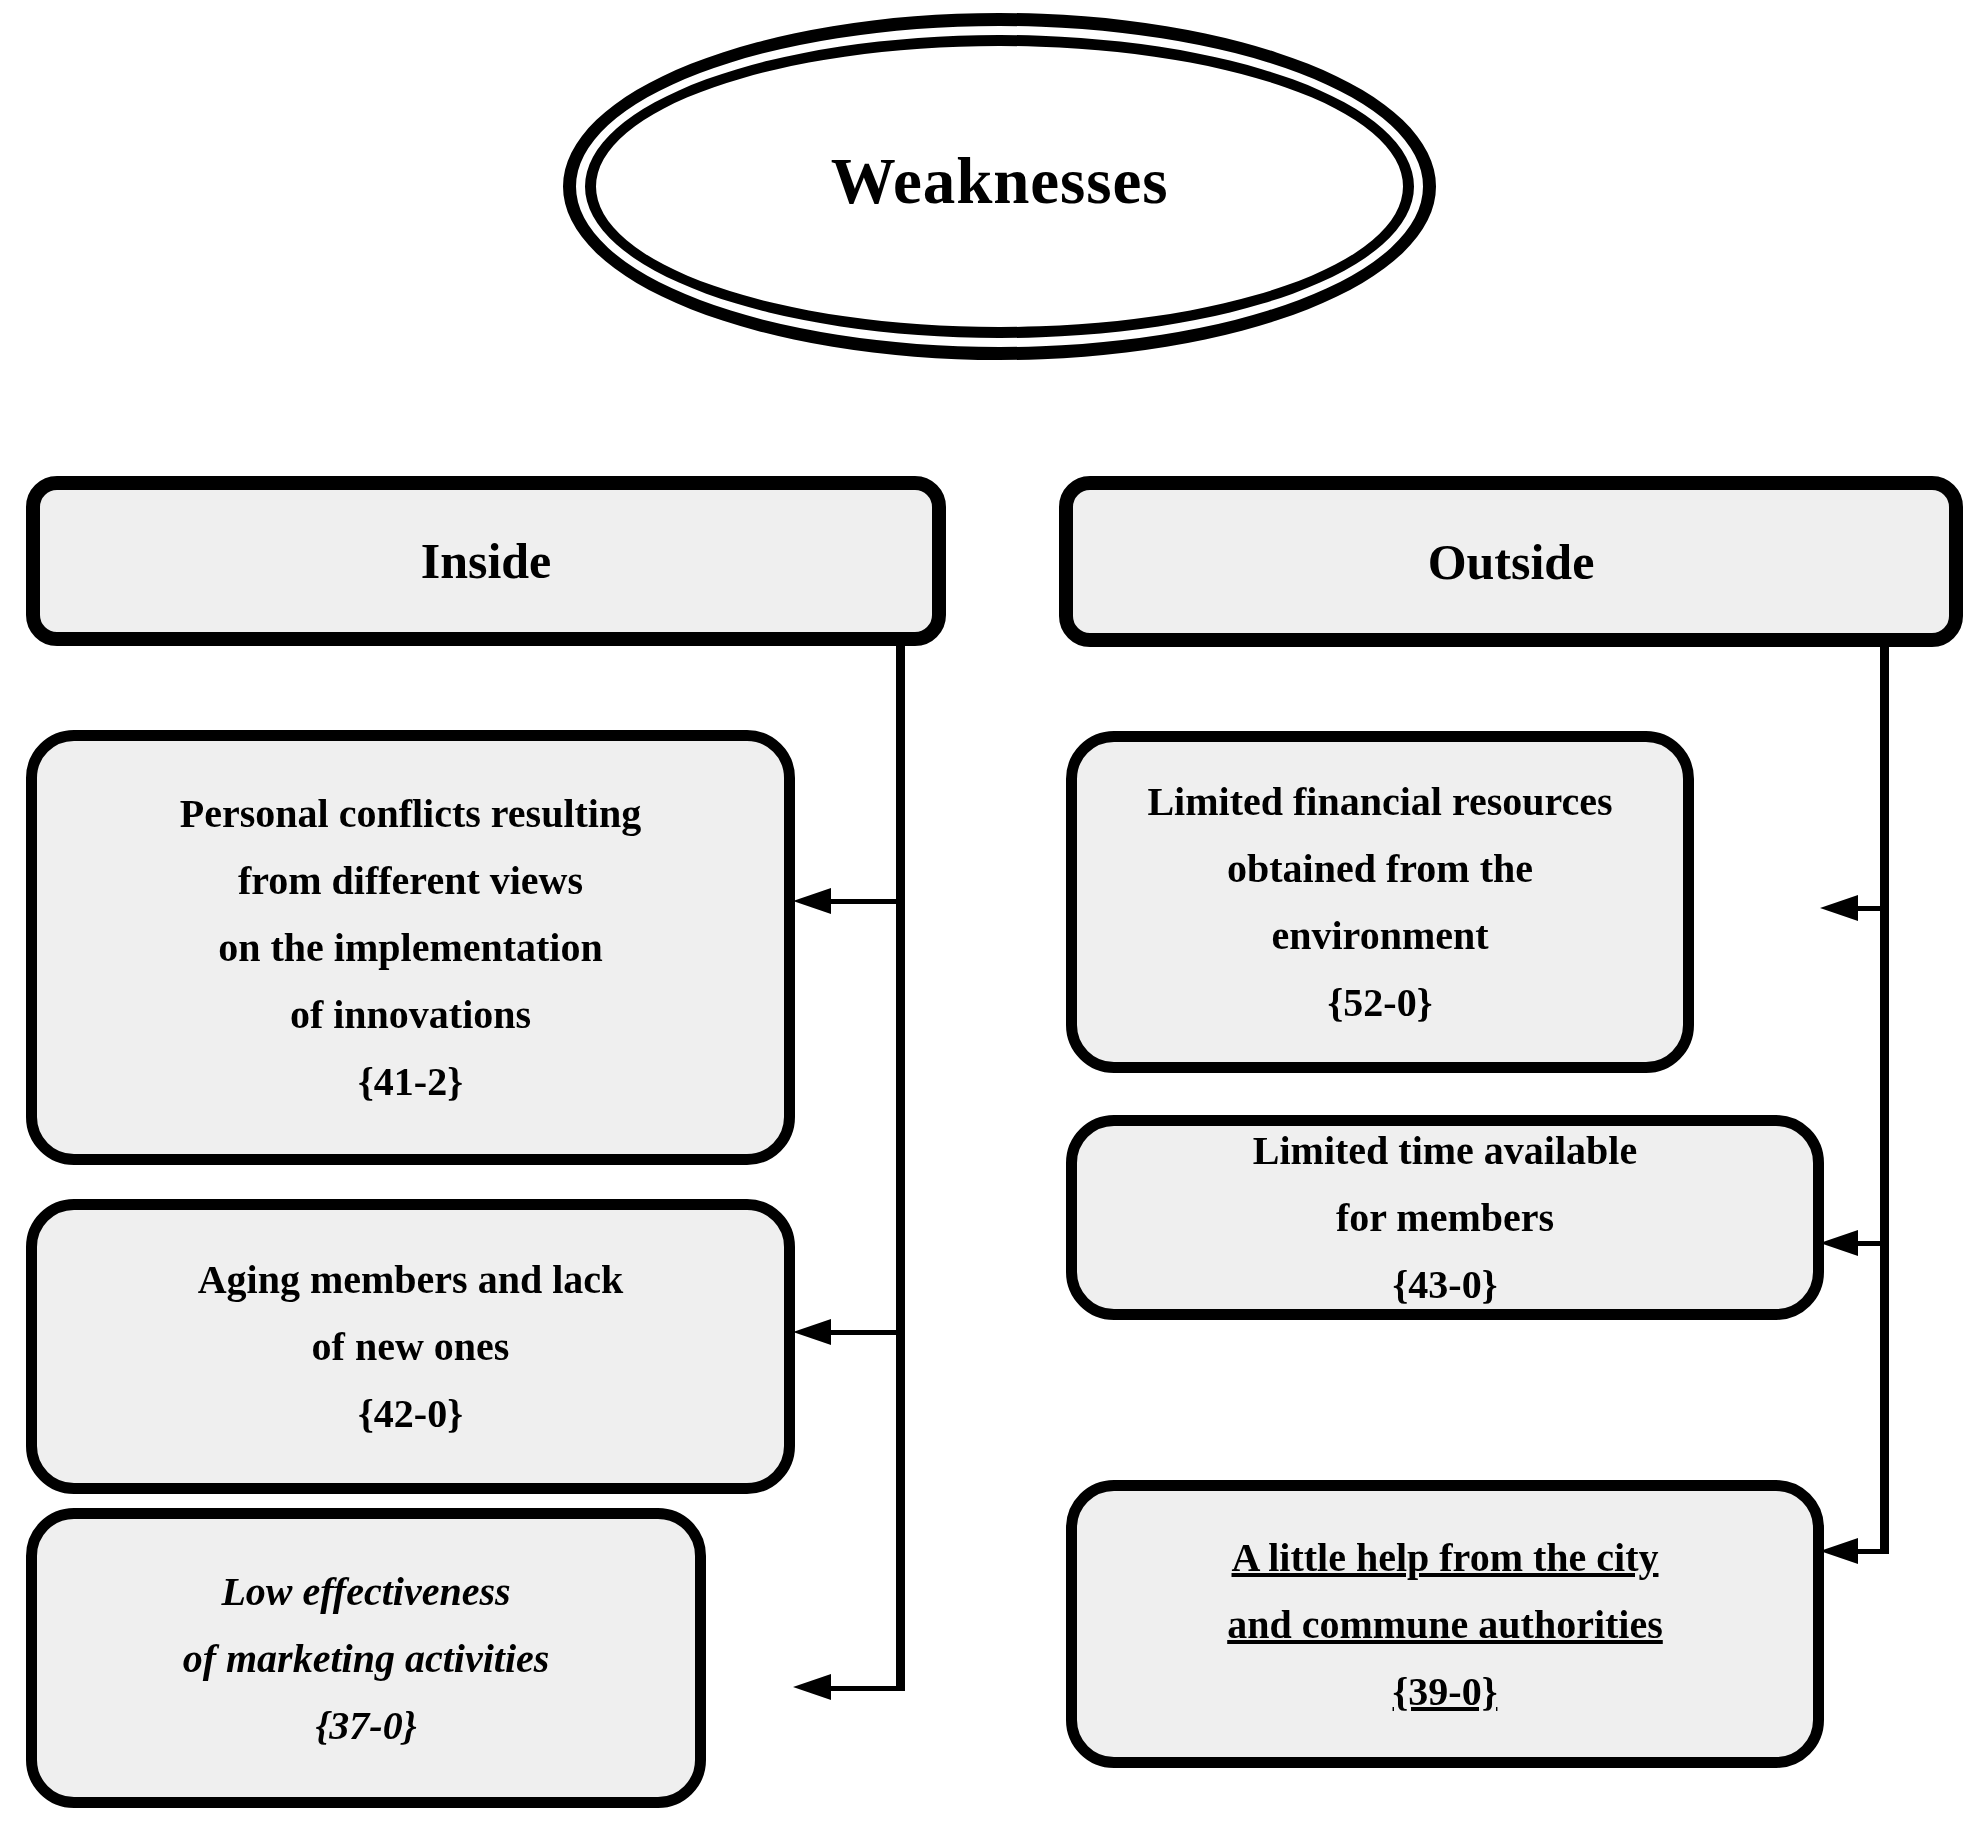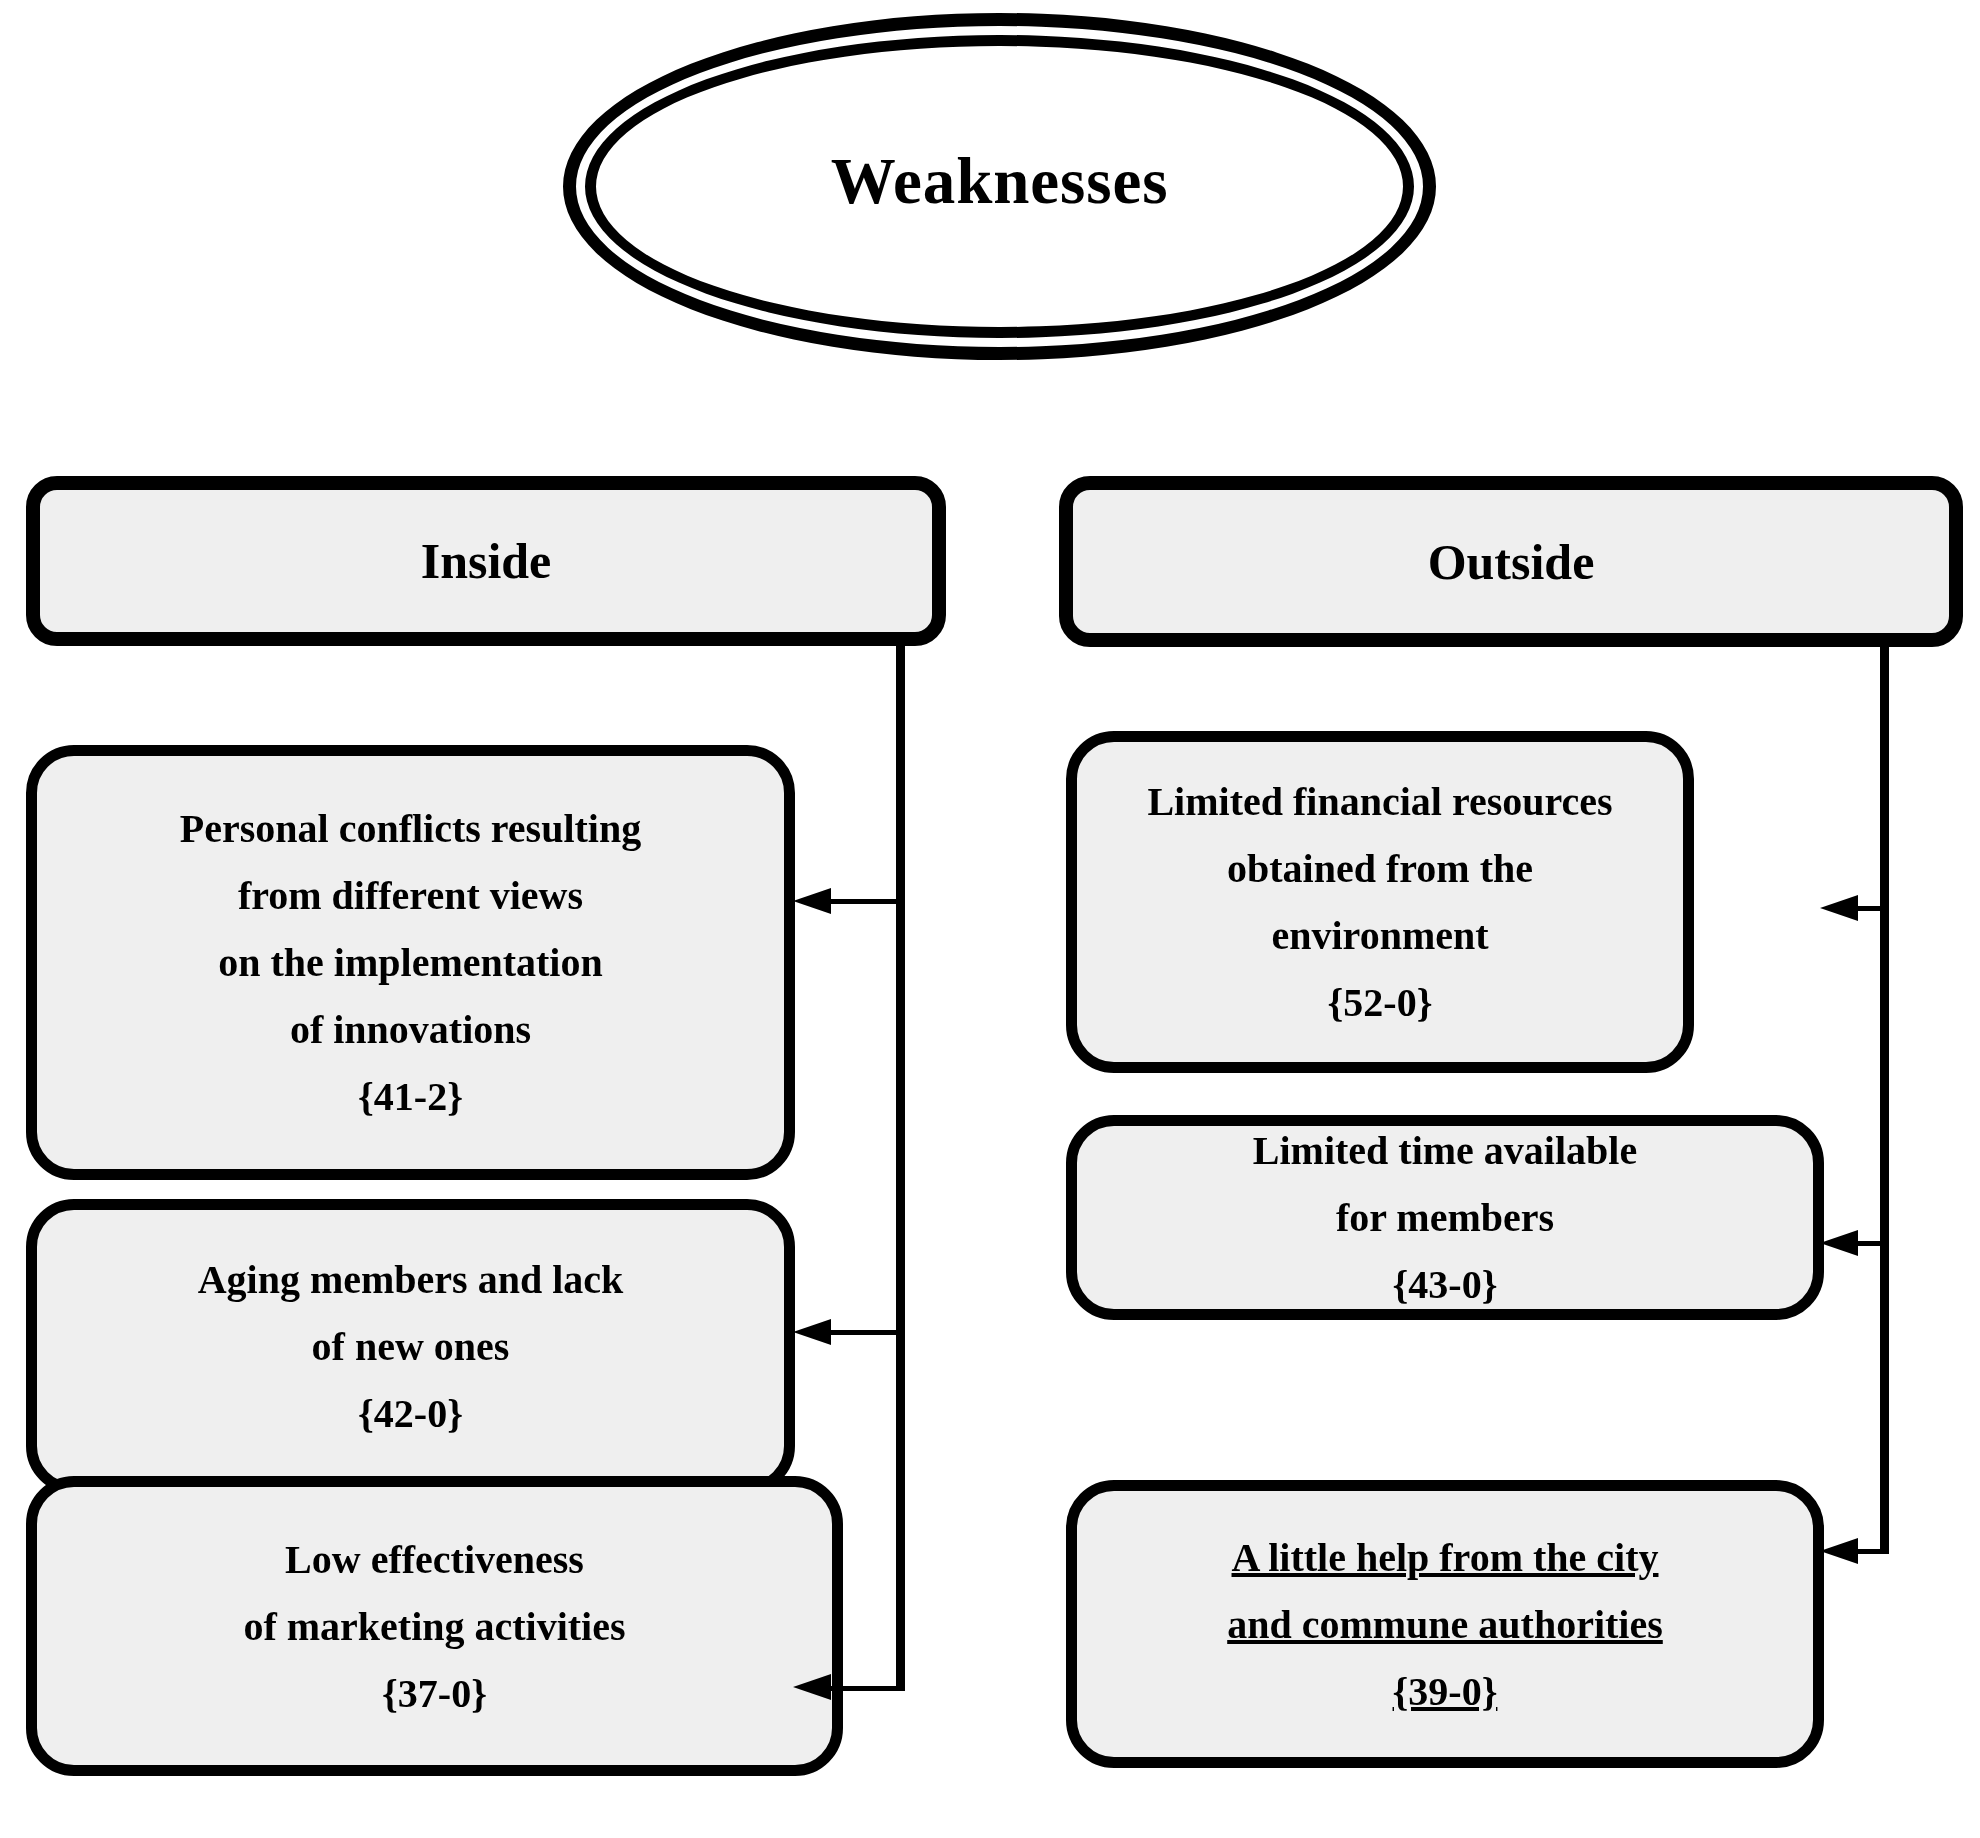--- a/index.html
+++ b/index.html
@@ -69,23 +69,23 @@
     display: flex;
     align-items: center;
     justify-content: center;
     text-align: center;
   }
   .box-text {
     font-size: 40px;
     line-height: 67px;
     white-space: pre-line;
   }
-  #lbox1 { left: 26px;   top: 730px;  width: 769px; height: 435px; margin-top: 15px; }
+  #lbox1 { left: 26px;   top: 730px;  width: 769px; height: 435px; }
   #lbox2 { left: 26px;   top: 1199px; width: 769px; height: 295px; }
-  #lbox3 { left: 26px;   top: 1476px; width: 817px; height: 300px; }
+  #lbox3 { left: 26px;   top: 1508px; width: 680px; height: 300px; font-style: italic; }
   #rbox1 { left: 1066px; top: 731px;  width: 628px; height: 342px; }
   #rbox2 { left: 1066px; top: 1115px; width: 758px; height: 205px; justify-content: center; }
   #rbox3 { left: 1066px; top: 1480px; width: 758px; height: 288px; text-decoration: underline; }
 
   
   .vline {
     position: absolute;
     width: 8.6px;
     background: #000;
   }

